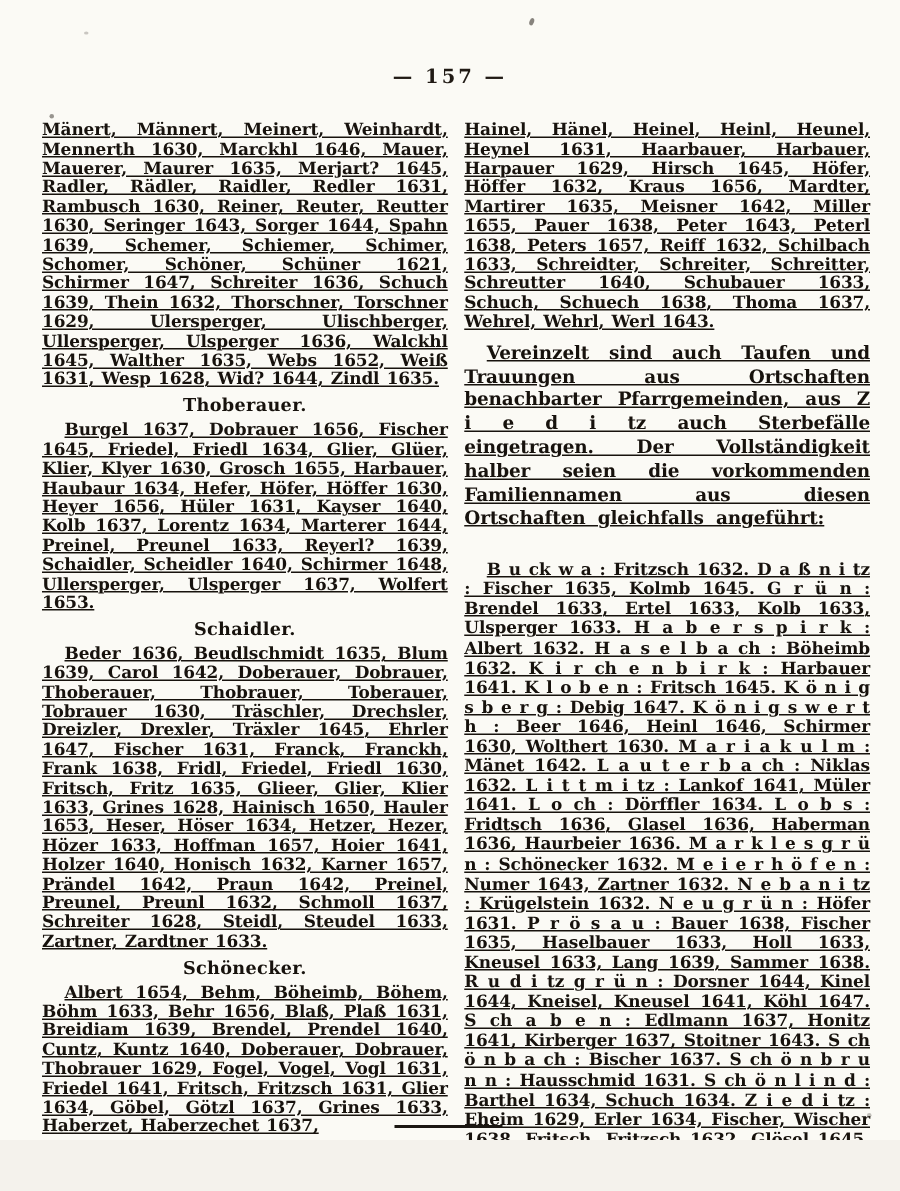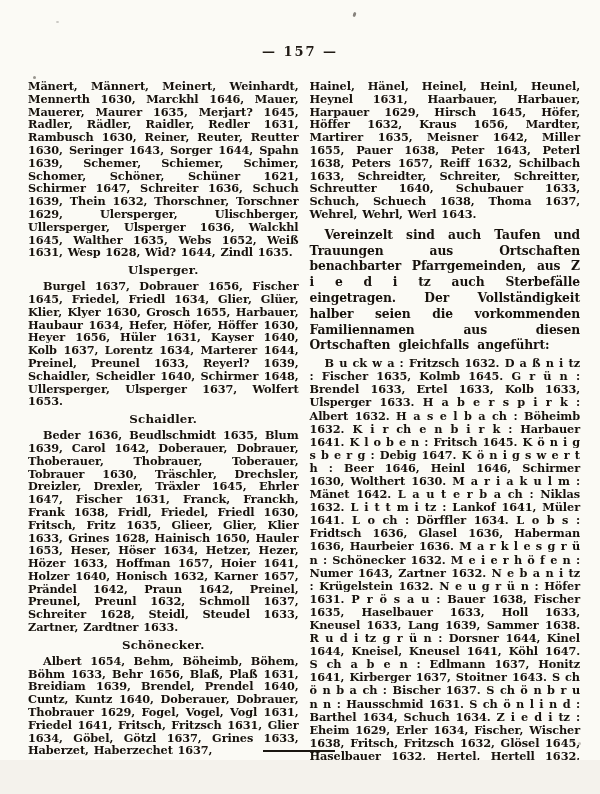--- a/index.html
+++ b/index.html
@@ -40,28 +40,29 @@
     min-width: 0;
   }
   p.para {
     margin: 0;
     text-align: justify;
     font-size: 11.3px;
     line-height: 12.8px;
     font-weight: bold;
     letter-spacing: -0.1px;
     word-spacing: 1px;
+    text-decoration: underline;
   }
   p.indent { text-indent: 15px; }
   p.loose {
     font-size: 12.3px;
     line-height: 15.8px;
     word-spacing: 4px;
     margin-top: 6px;
-    margin-bottom: 4px;
+    margin-bottom: 20px;
   }
   p.places {
     line-height: 13.1px;
   }
   h3.heading {
     margin: 4px 0 3px 0;
     text-align: center;
     font-size: 11.8px;
     font-weight: bold;
     letter-spacing: 0.2px;
@@ -92,21 +93,21 @@
 <div class="page">
 
   <div class="page-header">— 157 —</div>
 
   <div class="columns">
 
     <div class="col">
       <p class="para">Mänert, Männert, Meinert, Weinhardt, Mennerth 1630, Marckhl 1646, Mauer, Mauerer, Maurer 1635, Merjart? 1645, Radler, Rädler, Raidler, Redler 1631, Rambusch 1630, Reiner, Reuter, Reutter 1630, Seringer 1643, Sorger 1644, Spahn 1639, Schemer, Schiemer, Schimer, Schomer, Schöner, Schüner 1621, Schirmer 1647, Schreiter 1636, Schuch 1639, Thein 1632, Thorschner, Torschner 1629, Ulersperger, Ulischberger, Ullersperger, Ulsperger 1636, Walckhl 1645, Walther 1635, Webs 1652, Weiß 1631, Wesp 1628, Wid? 1644, Zindl 1635.</p>
 
 
-      <h3 class="heading">Ulsperger.</h3>
+      <h3 class="heading">Thoberauer.</h3>
       <p class="para indent">Burgel 1637, Dobrauer 1656, Fischer 1645, Friedel, Friedl 1634, Glier, Glüer, Klier, Klyer 1630, Grosch 1655, Harbauer, Haubaur 1634, Hefer, Höfer, Höffer 1630, Heyer 1656, Hüler 1631, Kayser 1640, Kolb 1637, Lorentz 1634, Marterer 1644, Preinel, Preunel 1633, Reyerl? 1639, Schaidler, Scheidler 1640, Schirmer 1648, Ullersperger, Ulsperger 1637, Wolfert 1653.</p>
 
       <h3 class="heading">Schaidler.</h3>
       <p class="para indent">Beder 1636, Beudlschmidt 1635, Blum 1639, Carol 1642, Doberauer, Dobrauer, Thoberauer, Thobrauer, Toberauer, Tobrauer 1630, Träschler, Drechsler, Dreizler, Drexler, Träxler 1645, Ehrler 1647, Fischer 1631, Franck, Franckh, Frank 1638, Fridl, Friedel, Friedl 1630, Fritsch, Fritz 1635, Glieer, Glier, Klier 1633, Grines 1628, Hainisch 1650, Hauler 1653, Heser, Höser 1634, Hetzer, Hezer, Hözer 1633, Hoffman 1657, Hoier 1641, Holzer 1640, Honisch 1632, Karner 1657, Prändel 1642, Praun 1642, Preinel, Preunel, Preunl 1632, Schmoll 1637, Schreiter 1628, Steidl, Steudel 1633, Zartner, Zardtner 1633.</p>
 
       <h3 class="heading">Schönecker.</h3>
       <p class="para indent">Albert 1654, Behm, Böheimb, Böhem, Böhm 1633, Behr 1656, Blaß, Plaß 1631, Breidiam 1639, Brendel, Prendel 1640, Cuntz, Kuntz 1640, Doberauer, Dobrauer, Thobrauer 1629, Fogel, Vogel, Vogl 1631, Friedel 1641, Fritsch, Fritzsch 1631, Glier 1634, Göbel, Götzl 1637, Grines 1633, Haberzet, Haberzechet 1637,</p>
     </div>
 
     <div class="col">

